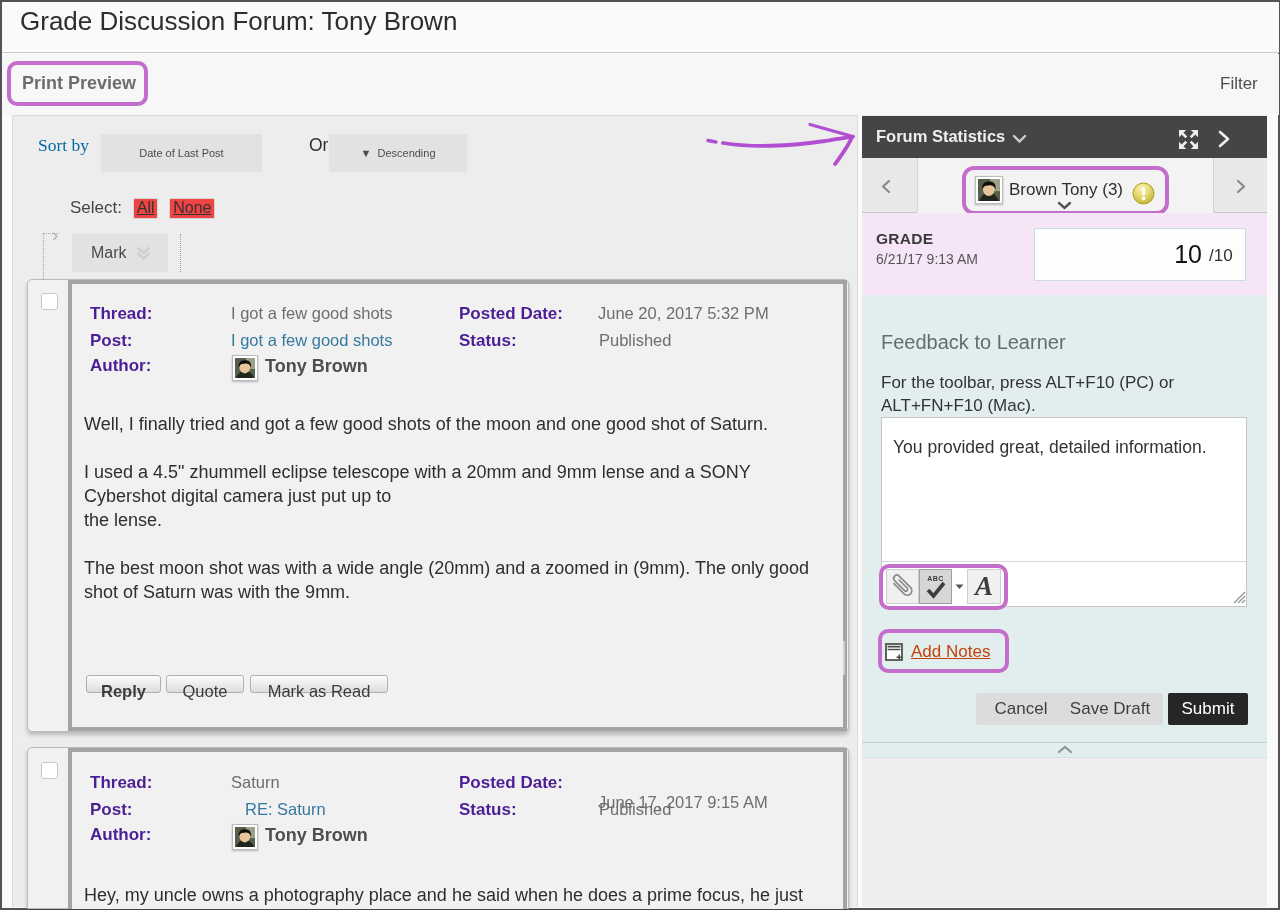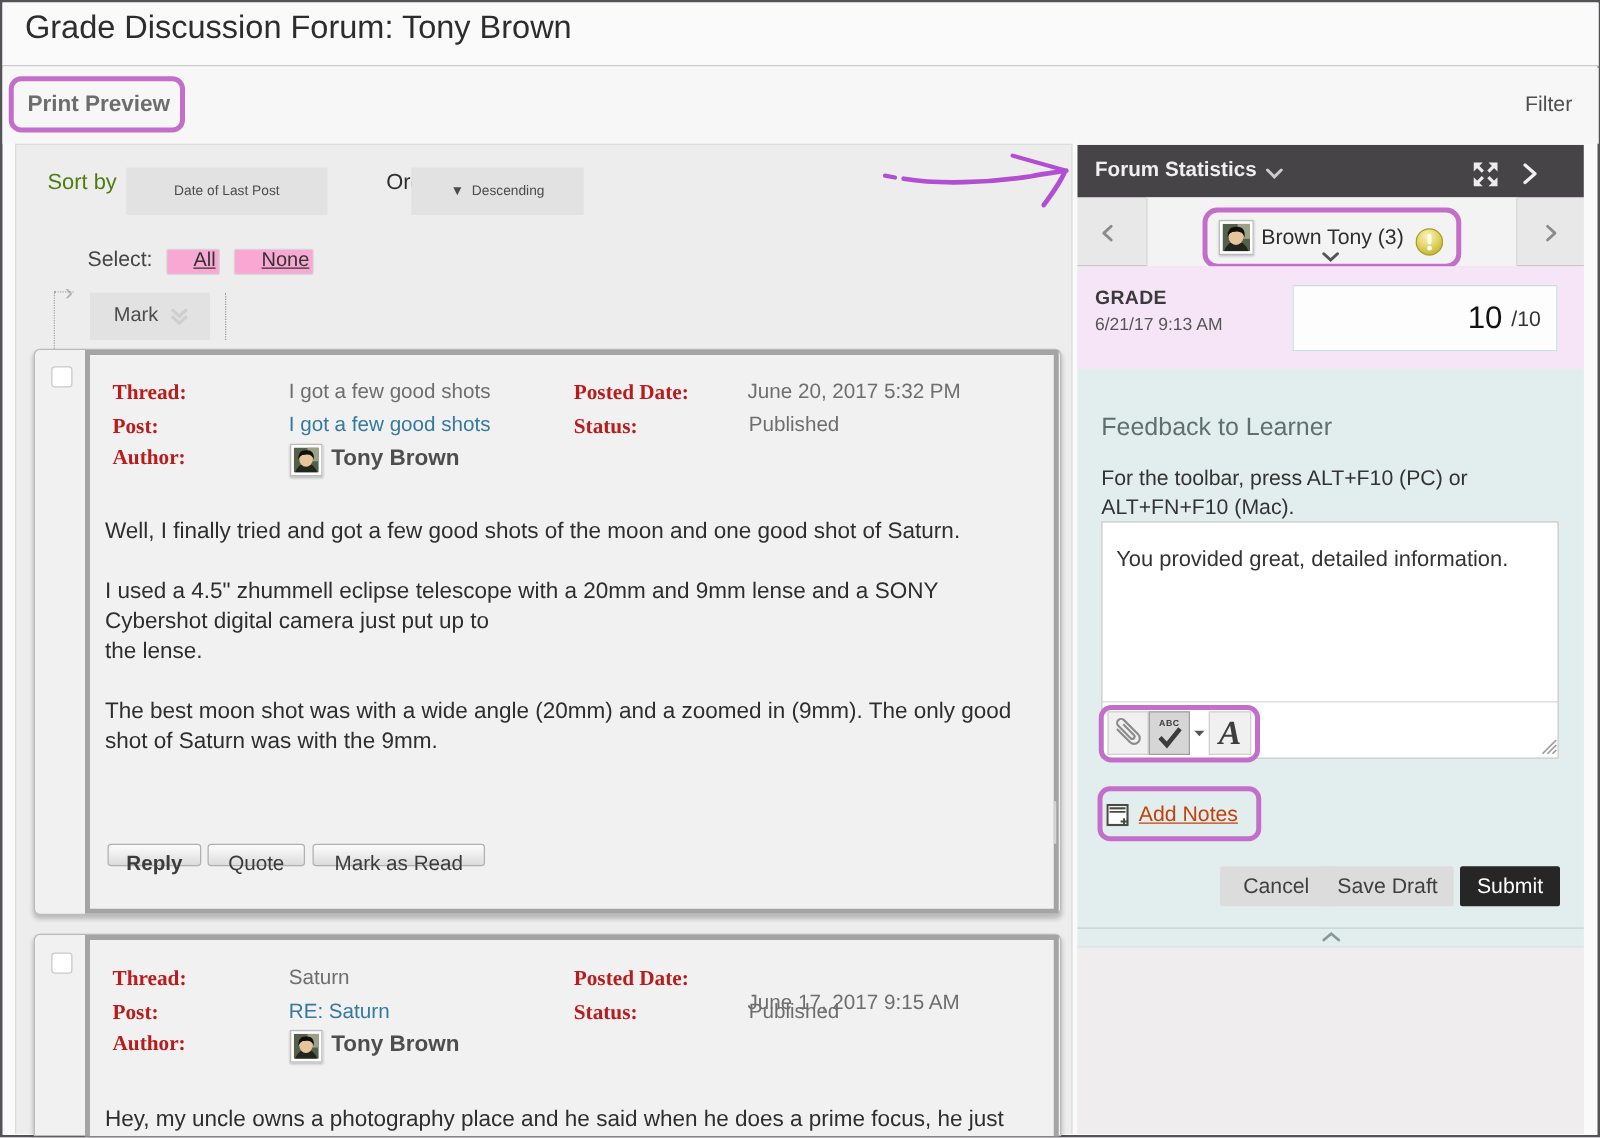--- a/index.html
+++ b/index.html
@@ -14,39 +14,39 @@
   #h1 { left:20px; top:6px; font-size:26px; color:#2d2d2d; letter-spacing:0px; }
   #strip2 { left:2px; top:54px; width:1277px; height:61px; background:#f8f7f8; }
   #ppbox { left:7px; top:61px; width:141px; height:45px; border:4px solid #c46ecb; border-radius:10px; }
   #pptext { left:22px; top:73px; font-size:18px; font-weight:bold; color:#6e6d6e; }
   #filter { left:1220px; top:74px; font-size:17px; color:#4f4f4f; }
 
   
   #content { left:12px; top:115px; width:846px; height:792px; background:#eeedee; border:1px solid #dddcdd; border-bottom:none; }
 
   .ctrlbtn { background:#e3e2e3; color:#4c4c4c; font-size:11px; text-align:center; }
-  #sortby { left:38px; top:135px; font-size:17.5px; color:#4d7c0f; }
+  #sortby { left:38px; top:135px; font-size:17.5px; color:#0369a1;font-family:Liberation Serif, serif; }
   #btn-sort { left:101px; top:134px; width:161px; height:38px; line-height:38px; }
   #order { left:277px; top:135px; font-size:17.5px; color:#2f2f2f;margin-left:32px; }
   #btn-order { left:329px; top:134px; width:138px; height:38px; line-height:38px; }
   #select { left:70px; top:198px; font-size:17px; color:#444; }
-  .sellink { display:inline-block; margin-left:6px; color:#333; text-decoration:underline; border:1px solid #d6d5d6; background:#f9a8d4; padding:0 3px 1px 21px; border-radius:2px; font-size:16px; }
+  .sellink { display:inline-block; margin-left:6px; color:#333; text-decoration:underline; border:1px solid #d6d5d6; background:#ef4444; padding:0 3px 1px 3px; border-radius:2px; font-size:16px; }
 
   #arrow-h { left:43px; top:233px; width:16px; height:1px; border-top:1px dotted #a8a7a8; }
   #arrow-v { left:43px; top:233px; width:1px; height:48px; border-left:1px dotted #a8a7a8; }
   #arrow-head { left:52px; top:224px; font-size:19px; color:#b0afb0; font-weight:400; }
   #btn-mark { left:72px; top:234px; width:96px; height:38px; line-height:38px; text-align:left; padding-left:19px; font-size:16px; }
   
   #dotline { left:180px; top:234px; width:1px; height:38px; border-left:1px dotted #9a9a9a; }
 
   
   .cardwrap { background:#f2f1f2; position:absolute; border:1px solid #bcbbbc; border-radius:5px; box-shadow:0 3px 4px rgba(0,0,0,0.22); }
   .card { position:absolute; border:4px solid #a5a4a5; background:#f2f1f2; }
   .checkbox { position:absolute; width:17px; height:17px; background:#fff; border:1px solid #c9c9c9; border-radius:3px; }
-  .lbl { font-weight:bold; color:#b91c1c; font-size:17px; position:absolute;font-family:Liberation Serif, serif; }
+  .lbl { font-weight:bold; color:#4c1d95; font-size:17px; position:absolute; }
   .val { color:#6e6e6e; font-size:16.5px; position:absolute; }
   .vlink { color:#3579a0; font-size:16.5px; position:absolute; }
   .body-t { color:#2e2e2e; font-size:18px; position:absolute; line-height:24px; }
   .avatar { position:absolute; width:26px; height:26px; background:#fff; border:1px solid #bbb; padding:2px; box-shadow:0 1px 2px rgba(0,0,0,0.25); }
   .aname { position:absolute; font-weight:bold; font-size:18px; color:#4e4e4e; }
   .pbtn { position:absolute; height:18px; line-height:31px; text-align:center; font-size:16.5px; color:#3c3c3c;
      border:1px solid #b0b0b0; border-radius:3px; background:linear-gradient(#fdfdfd,#dcdcdc); }
 
   
   #panel { left:862px; top:115px; width:405px; height:792px; background:#efedee; }
@@ -140,21 +140,21 @@
 <div class="pbtn" style="left:250px; top:675px; width:138px;">Mark as Read</div>
 
 <div class="cardwrap" style="left:27px; top:747px; width:822px; height:162px; border-radius:5px 5px 0 0;"></div>
 <div class="card" style="left:68px; top:748px; width:779px; height:161px; border-bottom:none;"></div>
 <div class="checkbox" style="left:41px; top:762px;"></div>
 <div class="lbl" style="left:90px; top:773px;">Thread:</div>
 <div class="val" style="left:231px; top:773px;">Saturn</div>
 <div class="lbl" style="left:459px; top:773px;">Posted Date:</div>
 <div class="val" style="left:598px; top:773px;margin-top:20px;">June 17, 2017 9:15 AM</div>
 <div class="lbl" style="left:90px; top:800px;">Post:</div>
-<div class="vlink" style="left:231px; top:800px;text-align:right;">RE: Saturn</div>
+<div class="vlink" style="left:245px; top:800px;text-align:right;">RE: Saturn</div>
 <div class="lbl" style="left:459px; top:800px;">Status:</div>
 <div class="val" style="left:599px; top:800px;">Published</div>
 <div class="lbl" style="left:90px; top:825px;">Author:</div>
 <div class="avatar" style="left:232px; top:824px;"><svg width="20" height="20" viewBox="0 0 20 20">
       <rect width="20" height="20" fill="#55604a"></rect>
       <rect x="11" y="0" width="9" height="11" fill="#9aa287"></rect>
       <path d="M1 20 Q4 12.5 10 12.5 Q16 12.5 19 20Z" fill="#20261c"></path>
       <ellipse cx="9.8" cy="9.2" rx="5.4" ry="6.2" fill="#e8c49c"></ellipse>
       <path d="M3.8 10 Q3 1.8 10 2.2 Q17 1.8 16 10 Q15 5.2 9.8 5.6 Q4.6 5.2 3.8 10Z" fill="#120e0a"></path>
       <path d="M3.8 10 Q4 4 9.8 4.6 L9.8 5.6 Q4.6 5.2 3.8 10Z" fill="#120e0a"></path>

